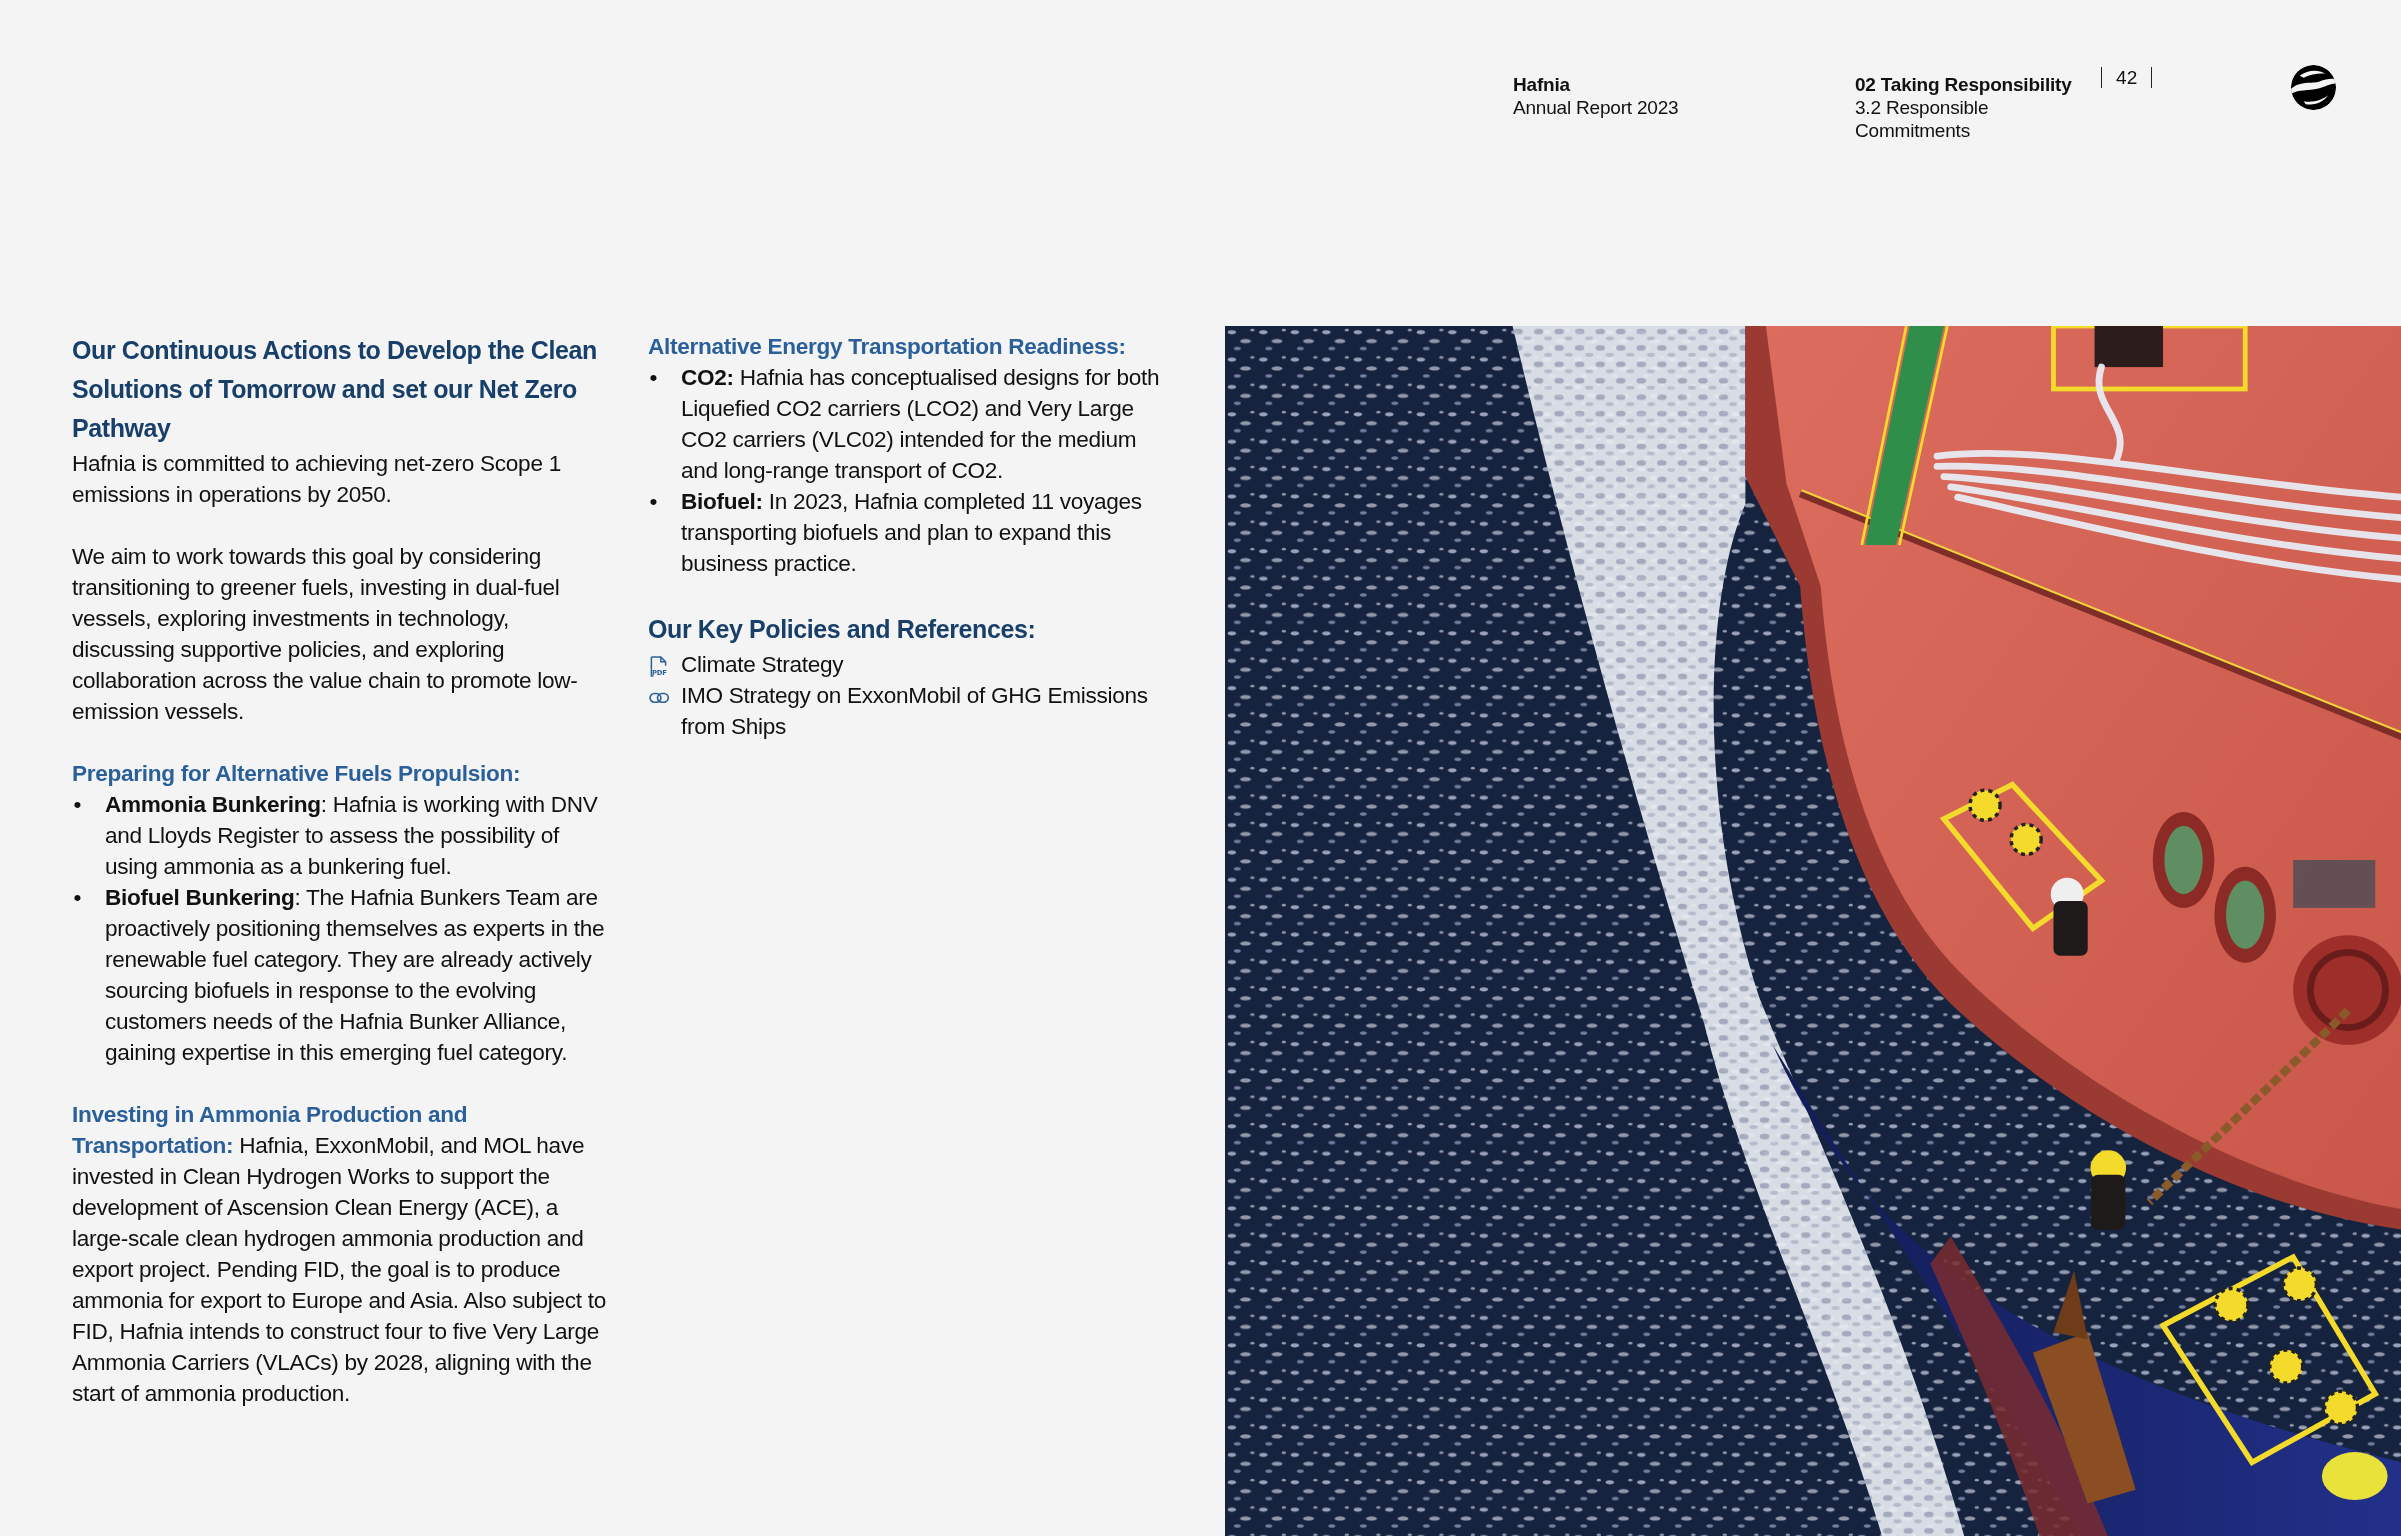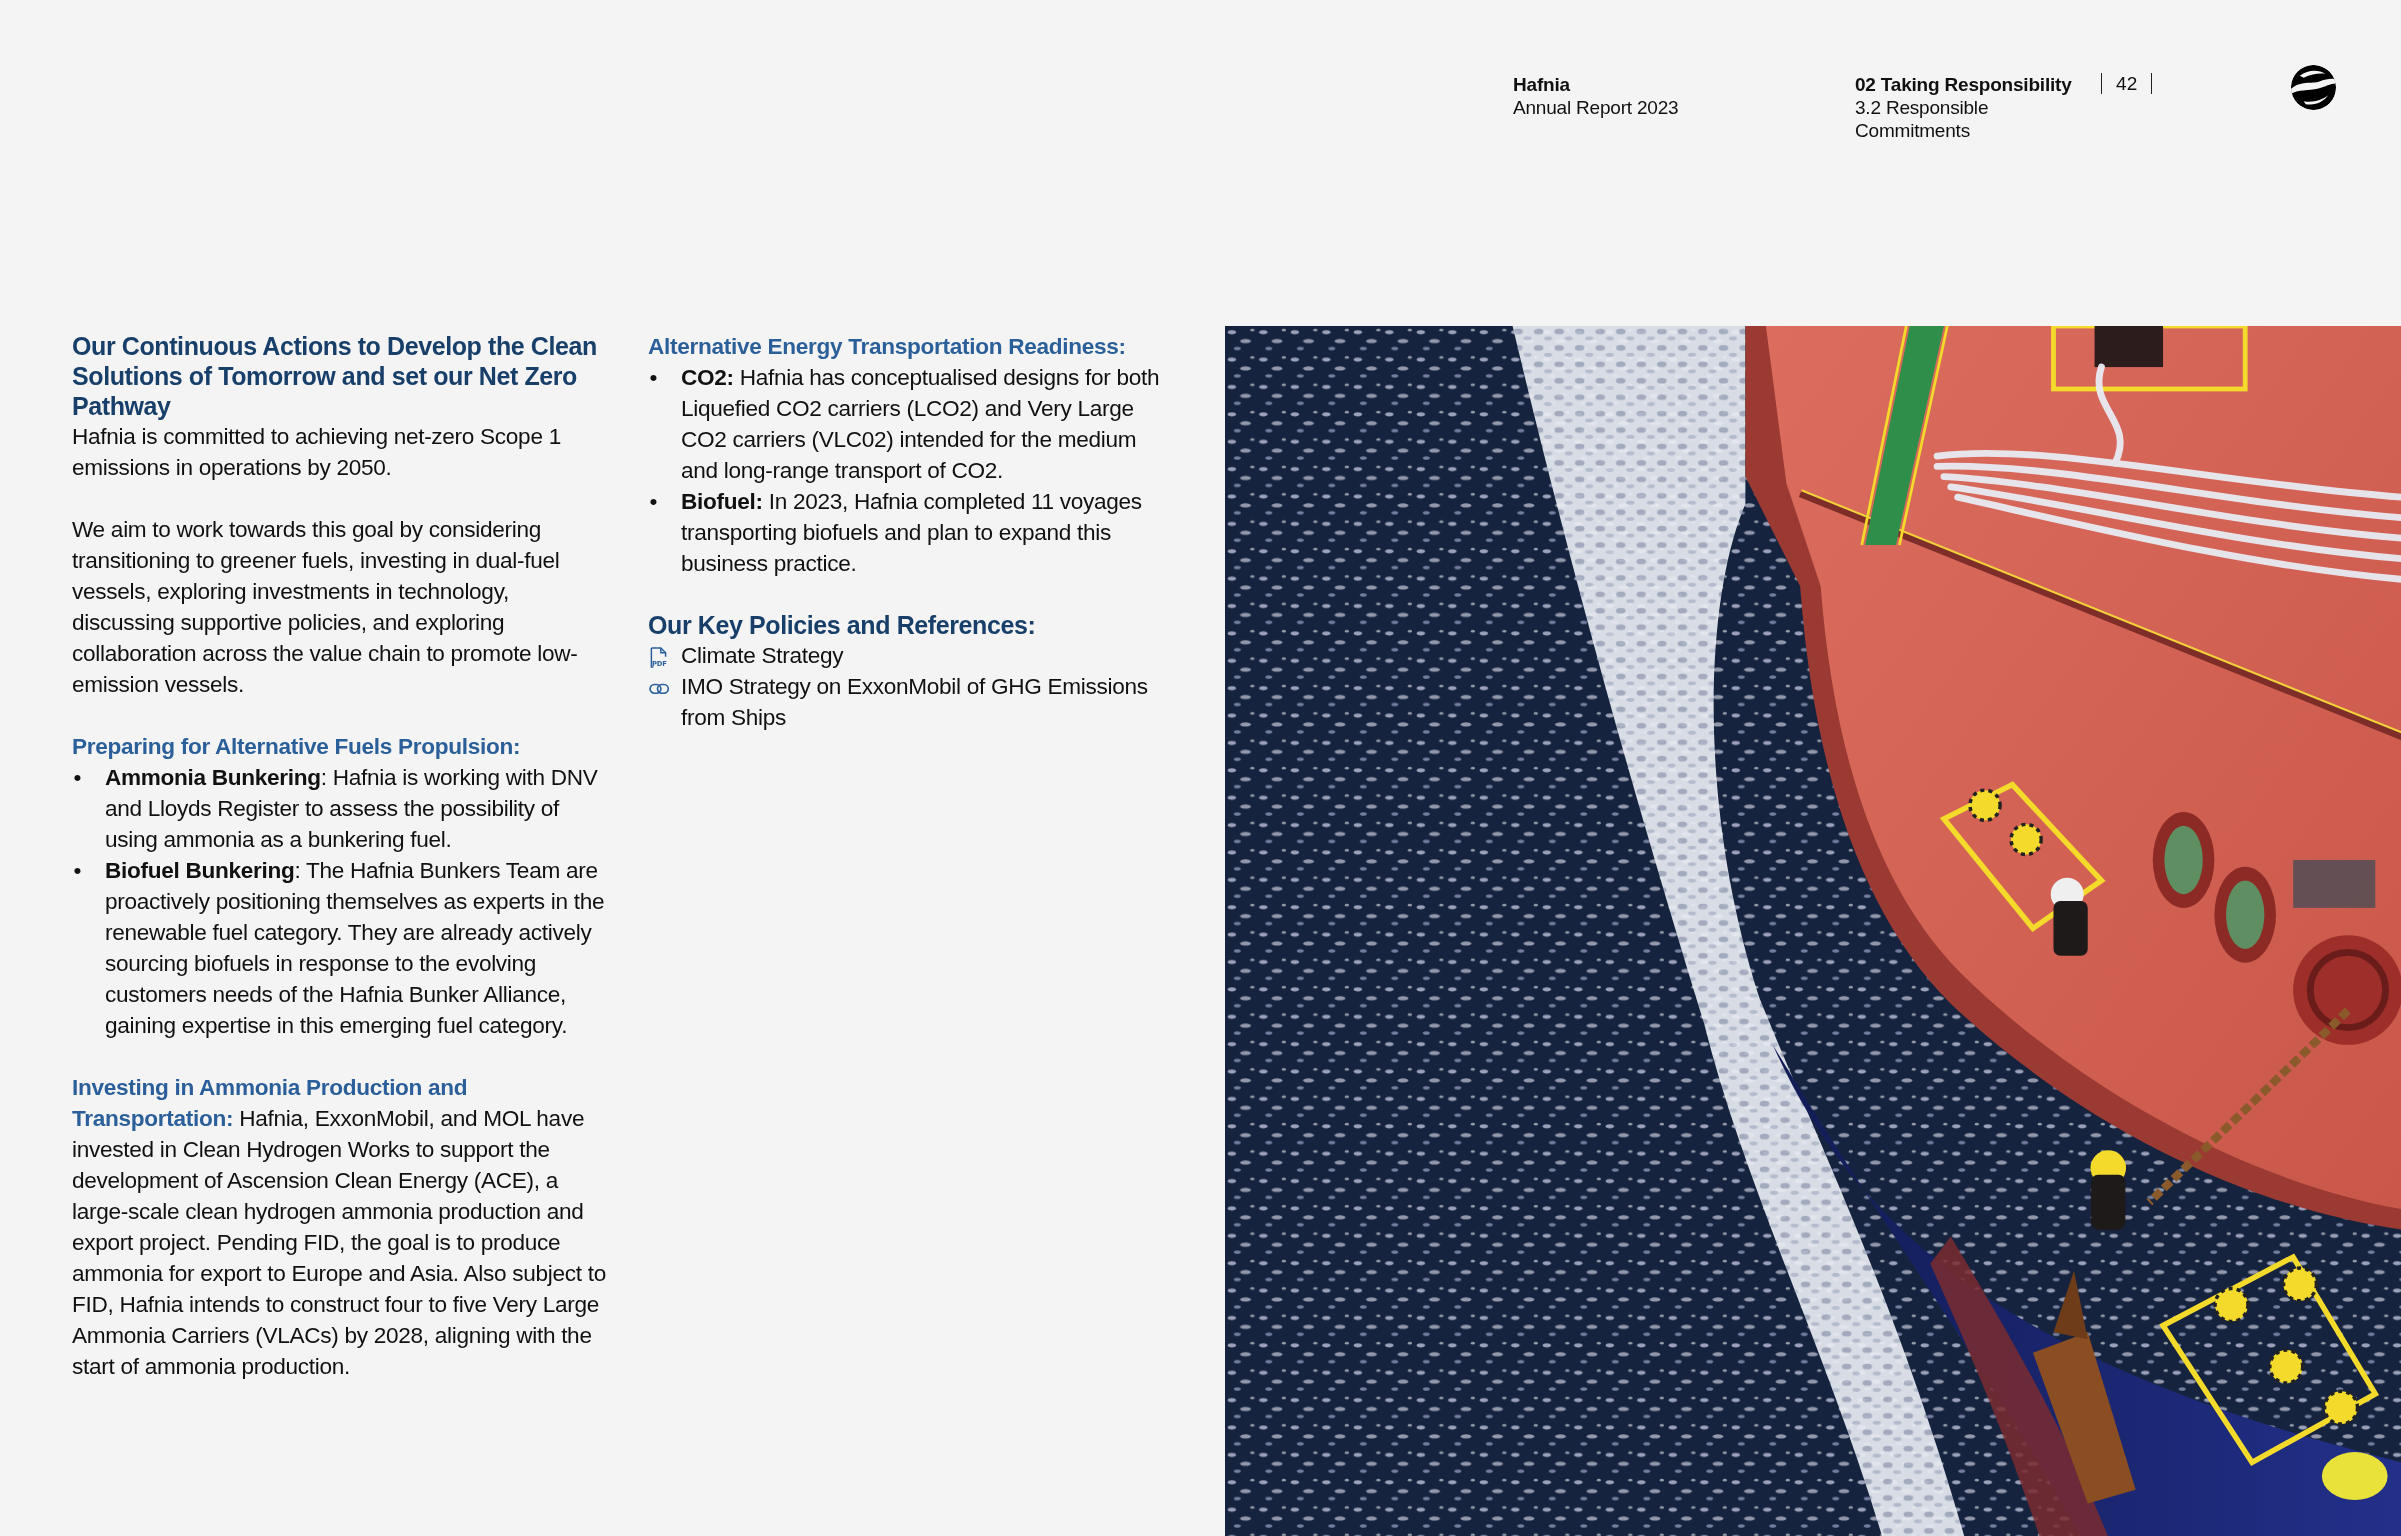--- a/index.html
+++ b/index.html
@@ -22,21 +22,21 @@
       font-size: 19px;
       line-height: 23px;
       color: #111;
       letter-spacing: -0.2px;
     }
     .hdr-block .b { font-weight: bold; }
     #hdr-company { left: 1513px; }
     #hdr-chapter { left: 1855px; width: 226px; }
     #hdr-page {
       position: absolute;
-      top: 72px;
+      top: 66px;
       left: 2101px;
       height: 23px;
       font-size: 19px;
       line-height: 23px;
       display: flex;
       align-items: center;
       gap: 0;
     }
     #hdr-page .bar {
       display: inline-block;
@@ -61,21 +61,21 @@
       line-height: 31px;
       color: #111;
       letter-spacing: -0.3px;
     }
     #col-left { left: 72px; width: 541px; }
     #col-mid  { left: 648px; width: 527px; }
 
     .h-main {
       font-weight: bold;
       font-size: 25px;
-      line-height: 30px;
+      line-height: 39px;
       color: #173f6a;
       letter-spacing: -0.4px;
       margin: 0;
     }
     .h-sub {
       font-weight: bold;
       color: #2a5f9a;
       margin: 0;
       font-size: 22.6px;
     }

